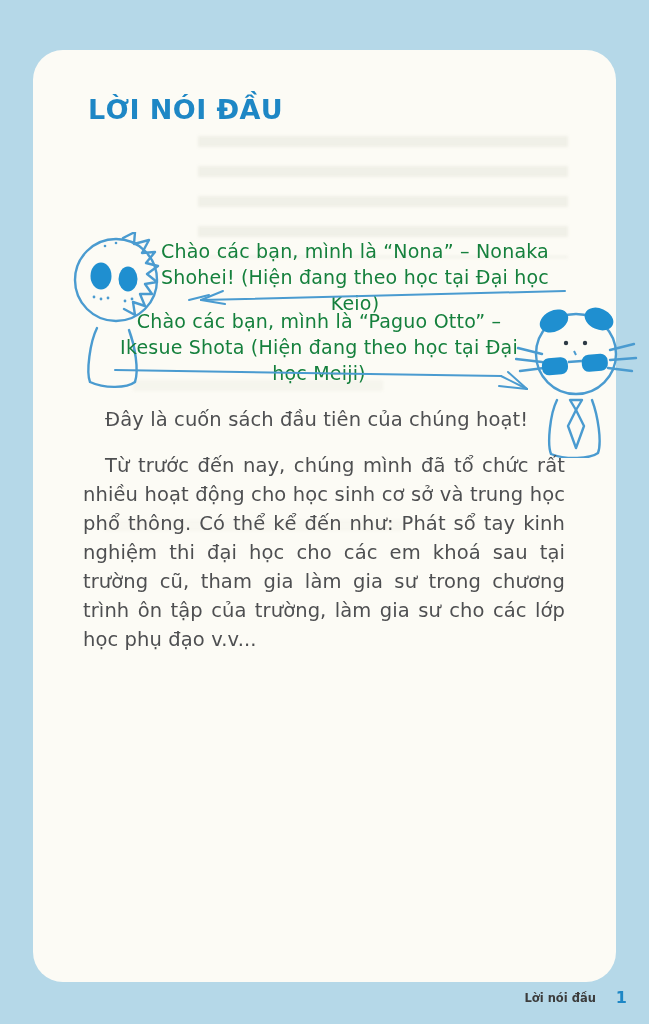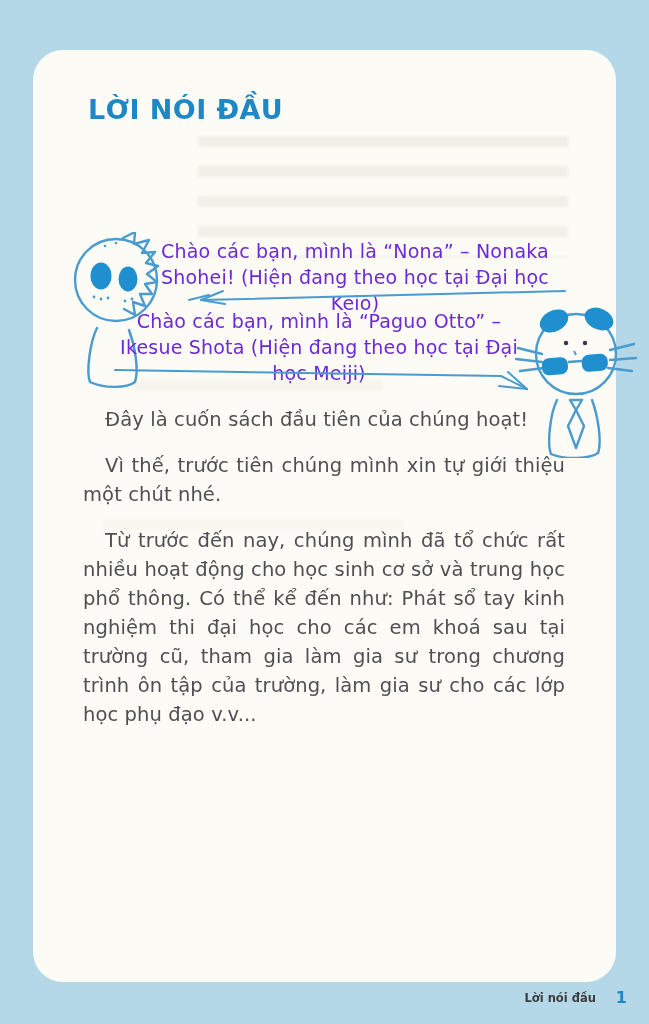--- a/index.html
+++ b/index.html
@@ -19,21 +19,21 @@
   }
   
   .bleed{position:absolute;filter:blur(1.8px);opacity:.55;pointer-events:none;
     background:repeating-linear-gradient(to bottom, rgba(168,172,148,.26) 0 11px, transparent 11px 30px);}
   .bleed-1{left:165px;top:86px;width:370px;height:122px;}
   .bleed-2{left:100px;top:330px;width:250px;height:24px;opacity:.3;}
   .bleed-3{left:70px;top:470px;width:300px;height:20px;opacity:.22;}
 
   .bubble{
     position:absolute;text-align:center;
-    font-size:19px;line-height:26px;color:#6d28d9;letter-spacing:.2px;
+    font-size:19px;line-height:26px;color:#15803d;letter-spacing:.2px;
   }
   .bubble-1{left:108px;top:188px;width:428px;}
   .bubble-2{left:70px;top:258px;width:432px;}
   .pointer{position:absolute;}
   .pointer-1{left:138px;top:236px;}
   .pointer-2{left:76px;top:312px;}
   .char{position:absolute;}
   .char-nona{left:20px;top:182px;}
   .char-paguo{left:482px;top:246px;}
 
@@ -124,21 +124,20 @@
     <g stroke="#4a9bd0" stroke-width="2" fill="none" stroke-linecap="round" stroke-linejoin="round">
       <path d="M6 8 L392 14"></path>
       <path d="M392 14 L418 27"></path>
       <path d="M418 27 L390 24"></path>
       <path d="M418 27 L399 10"></path>
     </g>
   </svg>
 
   <div class="body-text">
     <p>Đây là cuốn sách đầu tiên của chúng hoạt!</p>
-    <p>Vì thế, trước tiên chúng mình xin tự giới thiệu một chút nhé.</p>
     <p>Từ trước đến nay, chúng mình đã tổ chức rất nhiều hoạt động cho học sinh cơ sở và trung học phổ thông. Có thể kể đến như: Phát sổ tay kinh nghiệm thi đại học cho các em khoá sau tại trường cũ, tham gia làm gia sư trong chương trình ôn tập của trường, làm gia sư cho các lớp học phụ đạo  v.v...</p>
   </div>
 </div>
 
 <div class="page-footer">
   <span class="footer-label">Lời nói đầu</span>
   <span class="footer-num">1</span>
 </div>
 
 </body></html>

